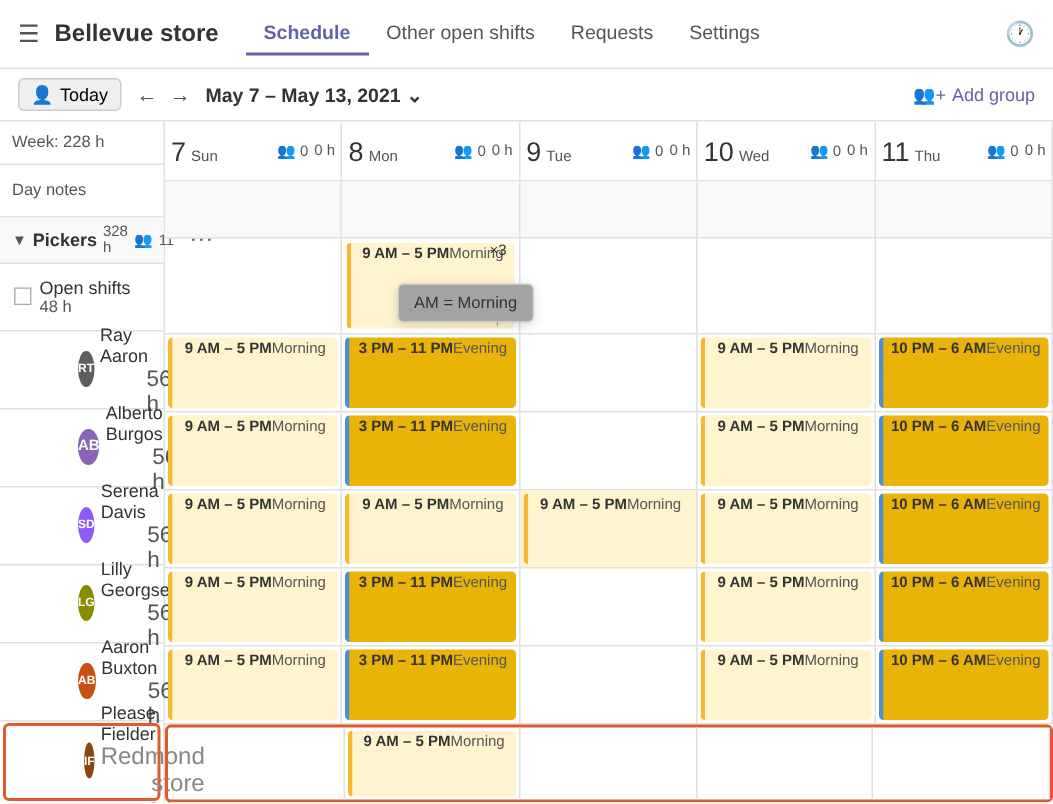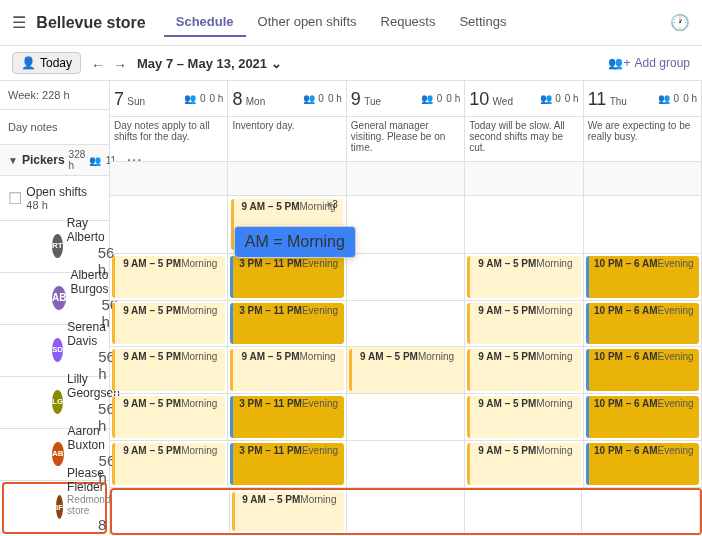--- a/index.html
+++ b/index.html
@@ -30,21 +30,21 @@
     .sidebar-daynotes { padding: 4px 8px; font-size: 11px; color: #555; border-bottom: 1px solid #e0e0e0; height: 50px; display: flex; align-items: center; }
     .sidebar-group-header { padding: 4px 8px; border-bottom: 1px solid #e0e0e0; display: flex; align-items: center; gap: 4px; height: 38px; background: #f9f9f9; }
     .group-chevron { font-size: 10px; color: #555; }
     .group-name { font-size: 12px; font-weight: 600; }
     .group-stats { font-size: 10px; color: #555; }
     .open-shifts-label { padding: 4px 8px; border-bottom: 1px solid #e0e0e0; height: 64px; display: flex; flex-direction: column; justify-content: center; }
     .open-shifts-name { font-size: 12px; font-weight: 500; }
     .open-shifts-hours { font-size: 11px; color: #555; }
     .person-row { padding: 4px 8px; border-bottom: 1px solid #e0e0e0; height: 52px; display: flex; flex-direction: column; justify-content: center; }
     .person-name { font-size: 12px; font-weight: 500; }
-    .person-sub { font-size: 10px; color: #888; }
+    .person-sub { font-size: 16px; color: #888; text-align: right; }
     .person-hours { font-size: 15px; color: #555; padding-left: 31px; }
     .avatar { width: 24px; height: 24px; border-radius: 50%; display: flex; align-items: center; justify-content: center; font-size: 10px; font-weight: 600; color: #fff; margin-bottom: 2px; margin-left: 44px; }
 
     
     .calendar { flex: 1; overflow-x: auto; display: flex; flex-direction: column; }
     .day-headers { display: flex; border-bottom: 1px solid #e0e0e0; height: 40px; }
     .day-header { flex: 1; min-width: 72px; padding: 2px 4px; border-right: 1px solid #e0e0e0; display: flex; flex-direction: column; align-items: flex-start; justify-content: center; }
     .day-num { font-size: 18px; font-weight: 300; line-height: 1; }
     .day-name { font-size: 10px; color: #555; }
     .day-stats { font-size: 10px; color: #555; display: flex; align-items: center; gap: 2px; }
@@ -62,21 +62,21 @@
     .shift-block { border-radius: 3px; padding: 2px 4px; font-size: 10px; height: 100%; display: flex; flex-direction: row; justify-content: center; }
     .shift-block.morning { background: #FFF4CE; border-left: 3px solid #F7B731; }
     .shift-block.evening { background: #eab308; border-left: 3px solid #4A90D9; }
     .shift-block.open { background: #FFF4CE; border-left: 3px solid #F7B731; }
     .shift-time { font-size: 10px; font-weight: 600; color: #333; }
     .shift-label { font-size: 10px; color: #555; }
     .shift-badge { position: absolute; top: 3px; right: 8px; font-size: 10px; color: #333; }
     .shift-pin { position: absolute; bottom: 3px; right: 8px; font-size: 10px; color: #666; }
 
     
-    .tooltip-box { position: absolute; right: 0; top: 20px; background: #3b82f6; border: 1px solid #ccc; border-radius: 4px; padding: 6px 10px; font-size: 16px; white-space: nowrap; z-index: 10; box-shadow: 0 2px 8px rgba(0,0,0,0.15); }
+    .tooltip-box { position: absolute; right: 0; top: 20px; background: #a3a3a3; border: 1px solid #ccc; border-radius: 4px; padding: 6px 10px; font-size: 11px; white-space: nowrap; z-index: 10; box-shadow: 0 2px 8px rgba(0,0,0,0.15); }
 
     
     .ellipsis-btn { font-size: 16px; color: #555; cursor: pointer; padding: 2px 6px; }
 
     .person-info { display: flex; align-items: center; gap: 4px; }
     .person-text { display: flex; flex-direction: column; }
   </style>
 </head>
 <body>
 
@@ -135,21 +135,21 @@
             <div class="open-shifts-name">Open shifts</div>
             <div class="open-shifts-hours">48 h</div>
           </div>
         </div>
       </div>
 
       <div class="person-row">
         <div class="person-info">
           <div class="avatar" style="background:#5E5E5E;font-size:8px;">RT</div>
           <div class="person-text">
-            <span class="person-name">Ray Alberto</span>
+            <span class="person-name">Ray Aaron</span>
             <span class="person-hours">56 h</span>
           </div>
         </div>
       </div>
       <div class="person-row">
         <div class="person-info">
           <div class="avatar" style="background:#8764B8;">AB</div>
           <div class="person-text">
             <span class="person-name">Alberto Burgos</span>
             <span class="person-hours">56 h</span>
@@ -258,27 +258,20 @@
             </div>
             <div class="day-stats">
               <span>👥 0</span>
                 <br>
                 <span>0 h</span>
             </div>
           </div>
         </div>
       </div>
 
-      <div class="day-notes-row">
-        <div class="day-note-cell">Day notes apply to all shifts for the day.</div>
-        <div class="day-note-cell">Inventory day.</div>
-        <div class="day-note-cell">General manager visiting. Please be on time.</div>
-        <div class="day-note-cell">Today will be slow. All second shifts may be cut.</div>
-        <div class="day-note-cell">We are expecting to be really busy.</div>
-      </div>
 
       <div class="group-header-row">
         <div class="group-header-cell"></div>
         <div class="group-header-cell"></div>
         <div class="group-header-cell"></div>
         <div class="group-header-cell"></div>
         <div class="group-header-cell"></div>
       </div>
 
       <div class="open-shifts-row">

